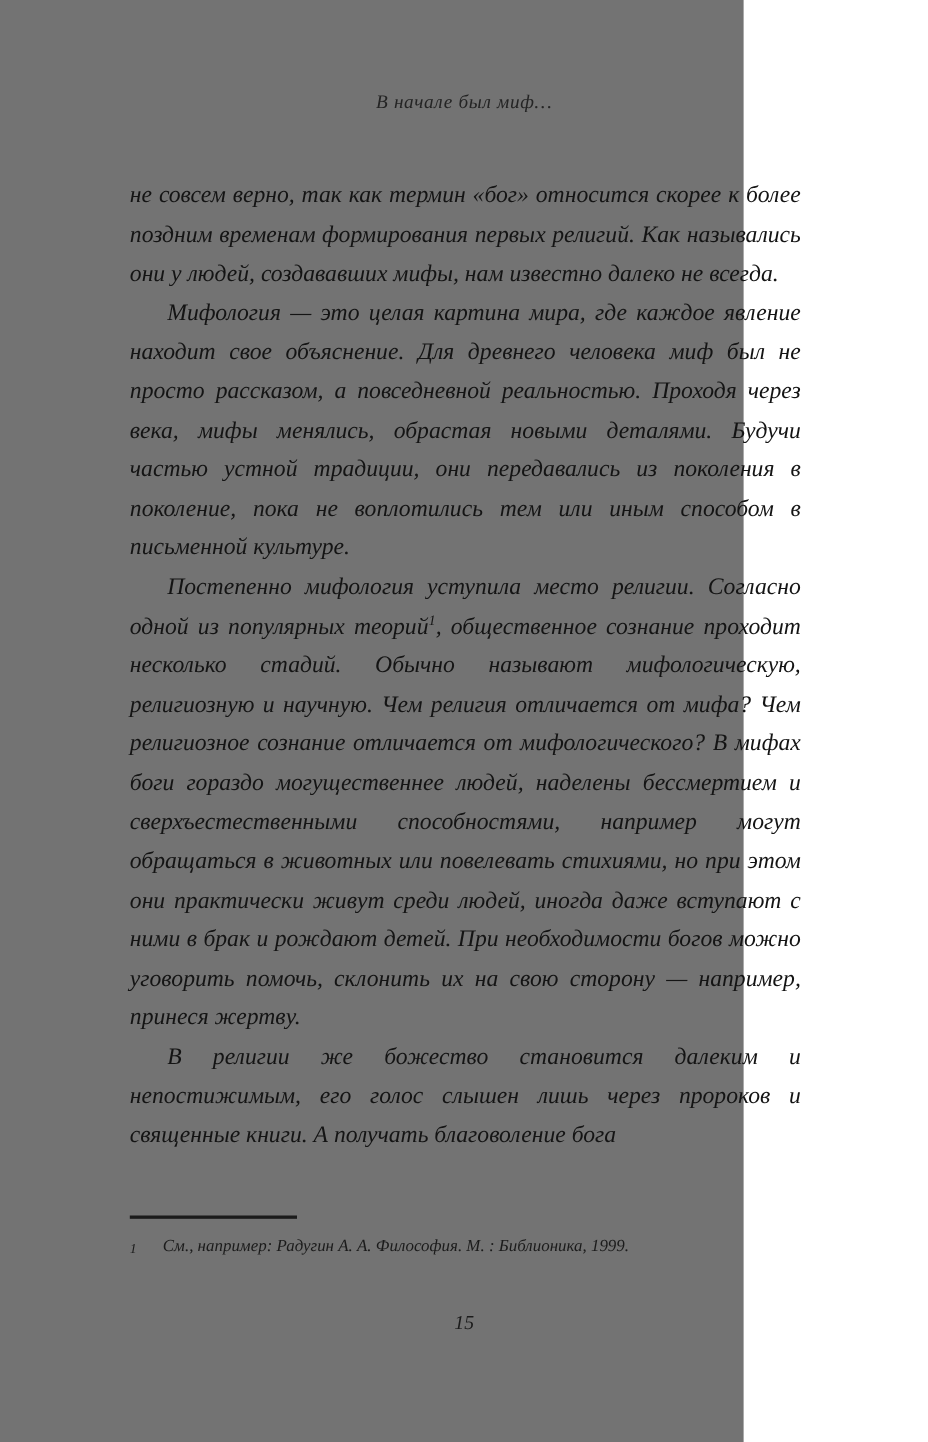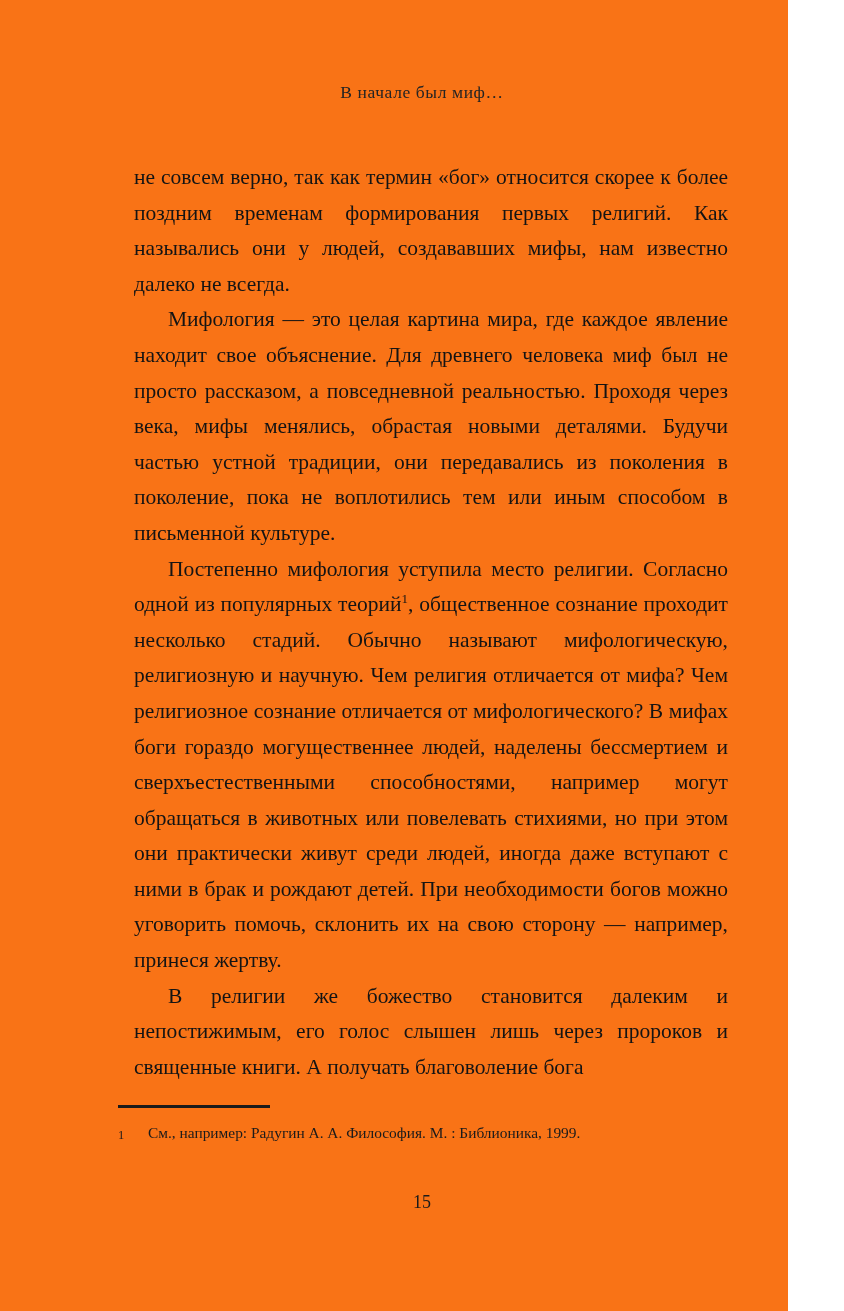--- a/index.html
+++ b/index.html
@@ -12,43 +12,44 @@
     height: 1311px;
     position: relative;
     font-family: "Liberation Serif", serif;
     color: #1a1a1a;
     overflow: hidden;
   }
   .page {
     position: absolute;
     left: 0;
     top: 0;
-    width: 788px;
+    width: 676px;
     height: 1311px;
-    background: #f97316;
+    background: #737373;
+    font-style: italic;
   }
   .running-head {
     position: absolute;
     top: 82px;
     left: 0;
     width: 844px;
     text-align: center;
     font-size: 17.5px;
     letter-spacing: 0.6px;
     color: #242424;
     font-family: "Liberation Serif", serif;
   }
   .text-block {
     position: absolute;
     top: 160px;
     left: 118px;
     width: 610px;
   }
   .para {
-    margin: 0 0 0 16px;
+    margin: 0 0 0 0;
     font-size: 21.5px;
     line-height: 35.6px;
     text-align: justify;
     text-justify: inter-word;
     color: #141414;
     hyphens: manual;
   }
   .para + .para {
     margin-top: 0px;
   }

